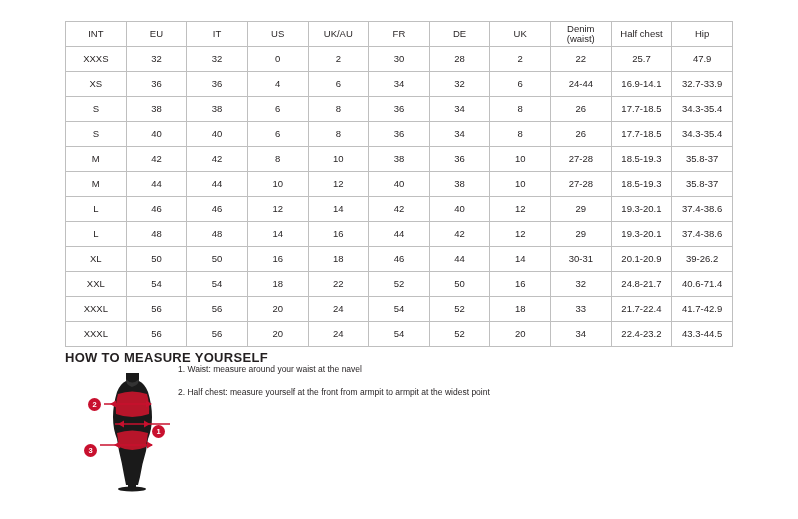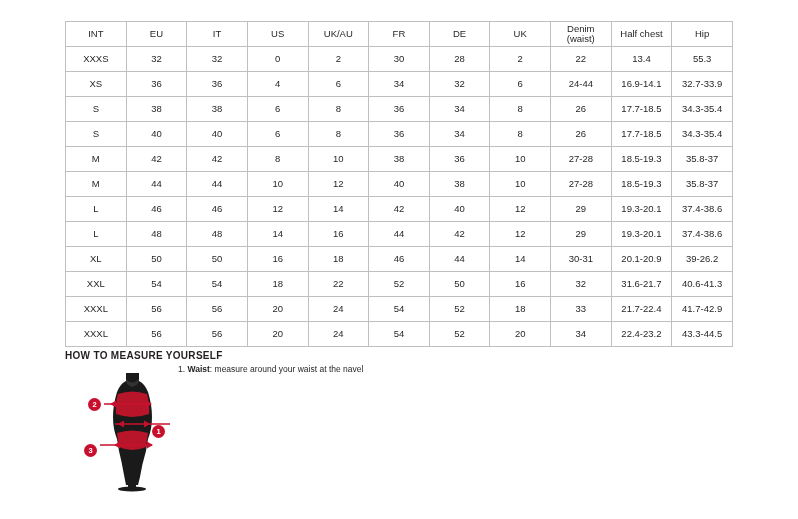--- a/index.html
+++ b/index.html
@@ -47,21 +47,21 @@
   }
   table.size-table thead td {
     font-size: 9.5px;
   }
 
   
   .measure-title {
     position: absolute;
     left: 65px;
     top: 350px;
-    font-size: 10px;
+    font-size: 13px;
     font-weight: bold;
     letter-spacing: 0.3px;
     color: #231f20;
   }
   .figure {
     position: absolute;
     left: 82px;
     top: 367px;
     width: 120px;
     height: 125px;
@@ -72,21 +72,21 @@
     top: 364px;
     width: 420px;
   }
   .instructions p {
     margin: 0 0 13px 0;
     font-size: 8.5px;
     color: #231f20;
     line-height: 1.2;
   }
   .instructions b {
-    font-weight: bold;
+    font-weight: normal;
   }
 
   .bullet {
     position: absolute;
     width: 13px;
     height: 13px;
     border-radius: 50%;
     background: #c8102e;
     color: #ffffff;
     font-size: 7.5px;
@@ -124,22 +124,22 @@
         <tr>
           <td>XXXS</td>
           <td>32</td>
           <td>32</td>
           <td>0</td>
           <td>2</td>
           <td>30</td>
           <td>28</td>
           <td>2</td>
           <td>22</td>
-          <td>13.4</td>
-          <td>55.3</td>
+          <td>25.7</td>
+          <td>47.9</td>
         </tr>
         <tr>
           <td>XS</td>
           <td>36</td>
           <td>36</td>
           <td>4</td>
           <td>6</td>
           <td>34</td>
           <td>32</td>
           <td>6</td>
@@ -241,22 +241,22 @@
         <tr>
           <td>XXL</td>
           <td>54</td>
           <td>54</td>
           <td>18</td>
           <td>22</td>
           <td>52</td>
           <td>50</td>
           <td>16</td>
           <td>32</td>
-          <td>31.6-21.7</td>
-          <td>40.6-41.3</td>
+          <td>24.8-21.7</td>
+          <td>40.6-71.4</td>
         </tr>
         <tr>
           <td>XXXL</td>
           <td>56</td>
           <td>56</td>
           <td>20</td>
           <td>24</td>
           <td>54</td>
           <td>52</td>
           <td>18</td>
@@ -310,15 +310,16 @@
       <polygon points="65,74.5 71,78 65,81.5" fill="#c8102e"></polygon>
     </svg>
   </div>
 
   <div class="bullet b1">1</div>
   <div class="bullet b2">2</div>
   <div class="bullet b3">3</div>
 
   <div class="instructions">
     <p><span>1.</span> <b>Waist</b><span>: measure around your waist at the navel</span></p>
+    <p><span>2.</span> <b>Half chest</b><span>: measure yourself at the front from armpit to armpit at the widest point</span></p>
   </div>
 
 </div>
 
 </body></html>

